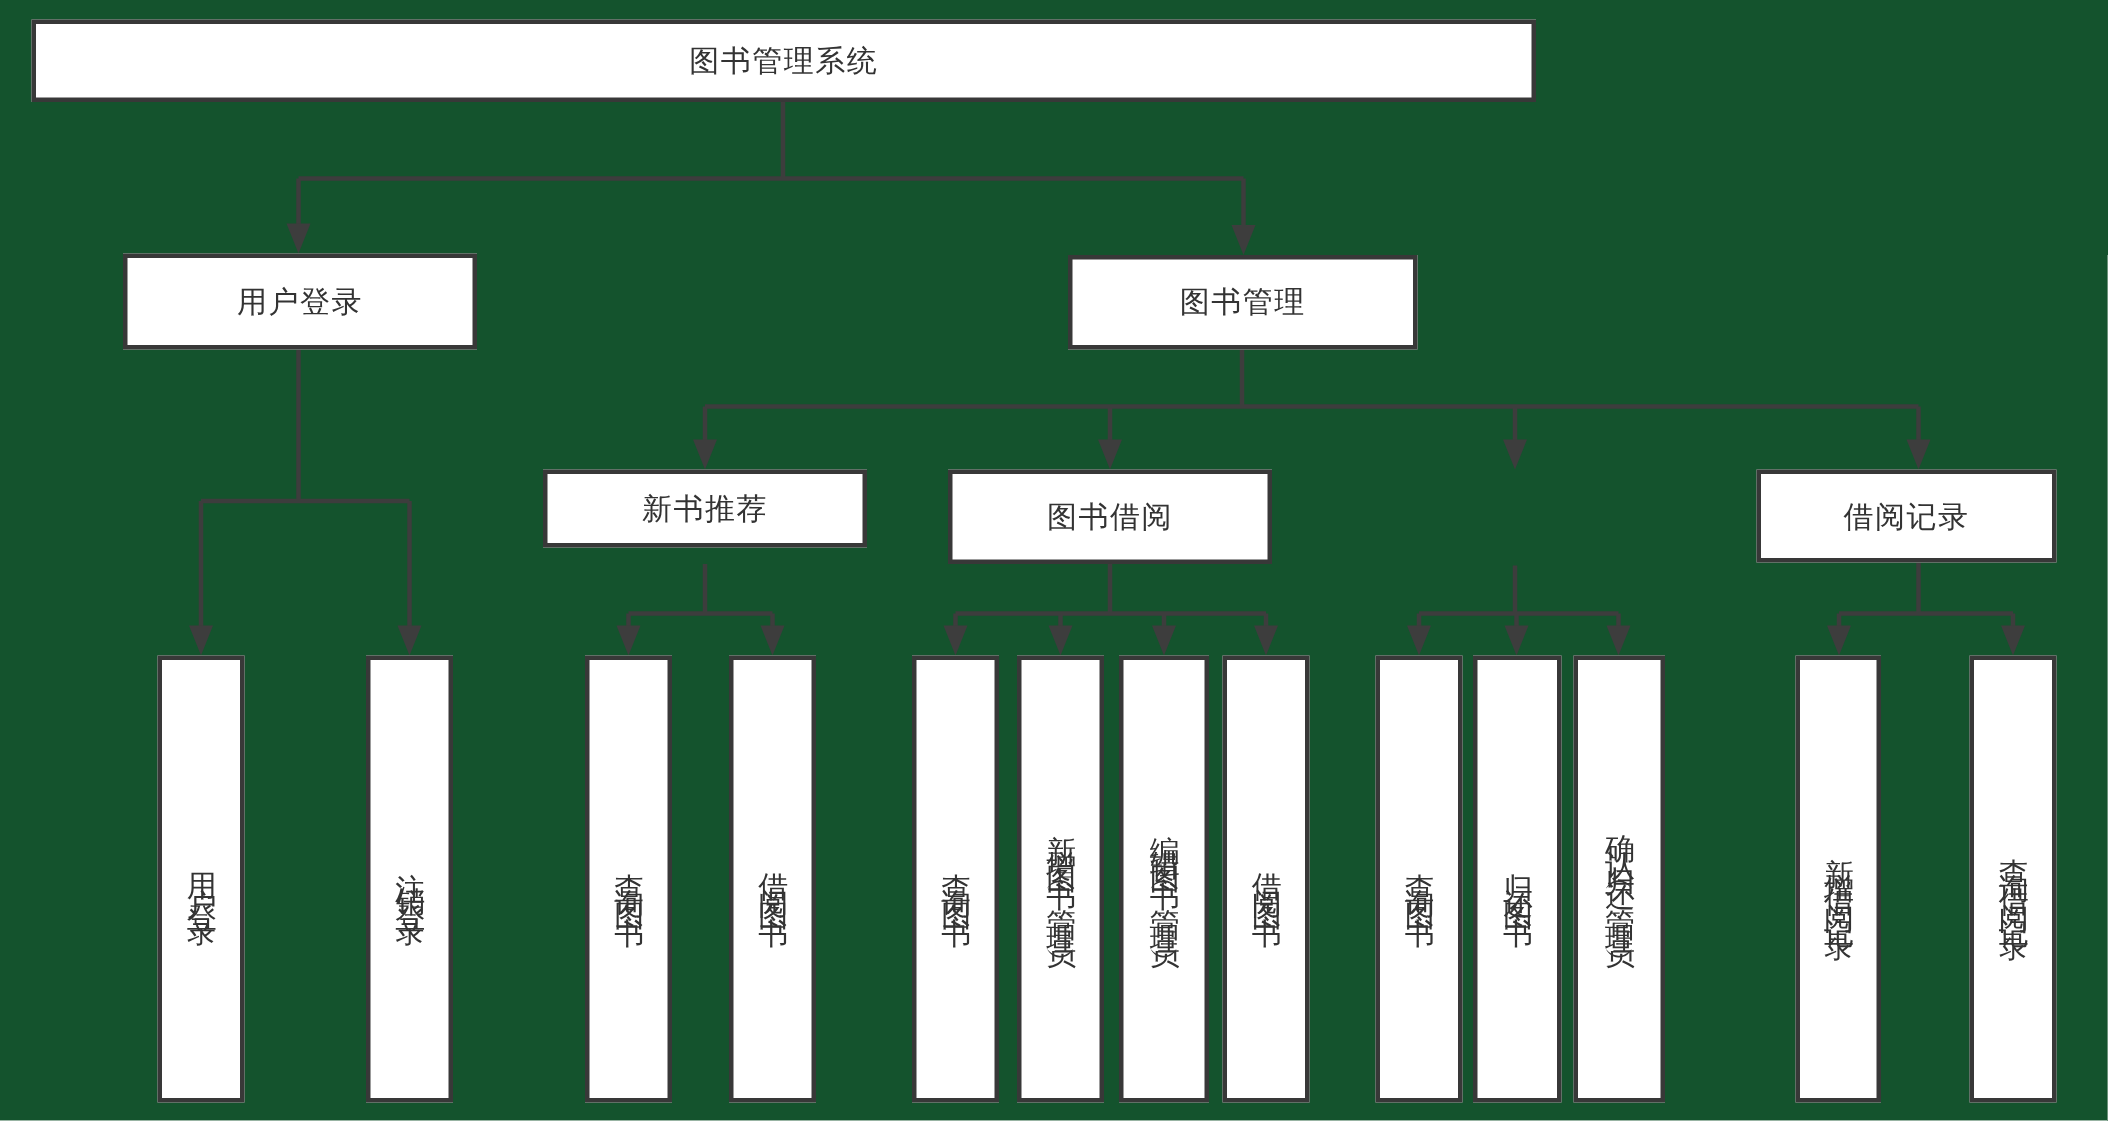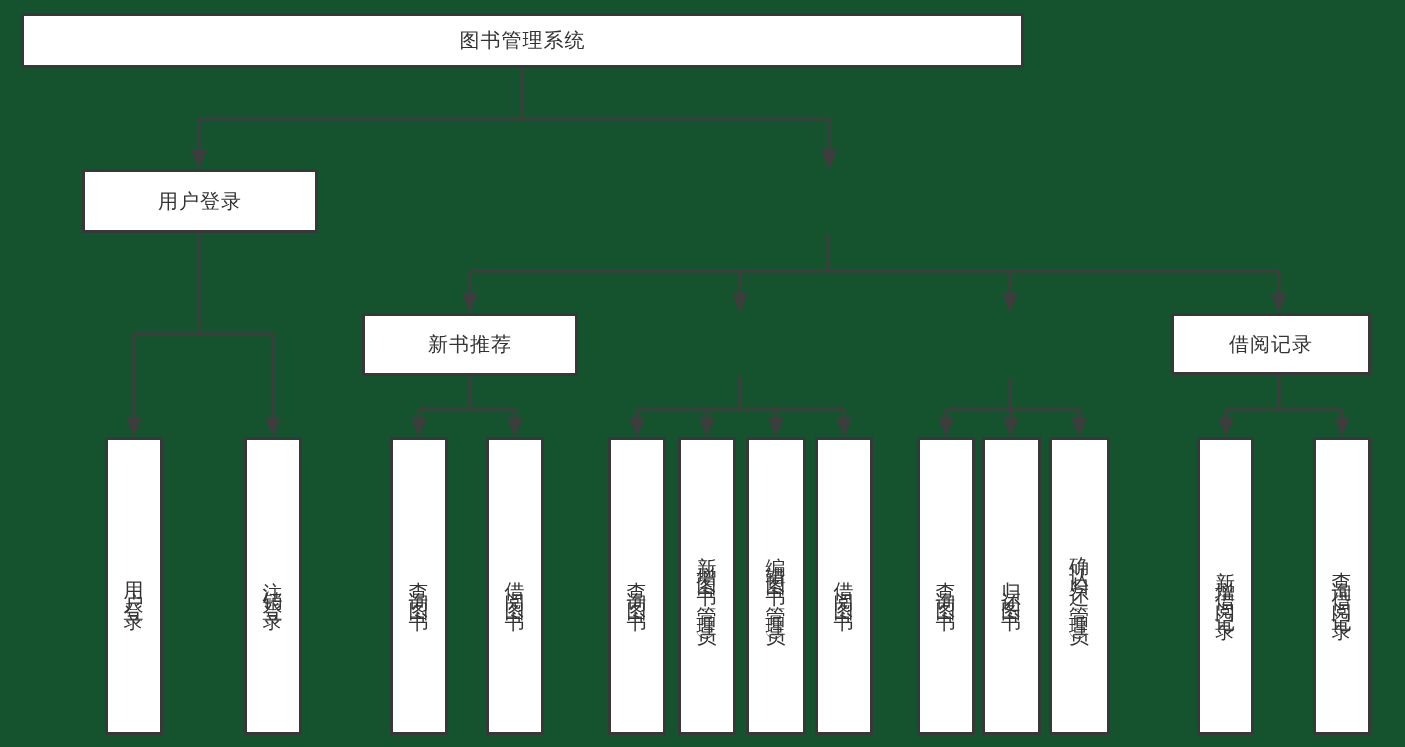--- a/index.html
+++ b/index.html
@@ -81,22 +81,24 @@
       <polygon points="1003,417 1019,417 1011,437"></polygon>
       <polygon points="1071,417 1087,417 1079,437"></polygon>
       <polygon points="1218,417 1234,417 1226,437"></polygon>
       <polygon points="1334,417 1350,417 1342,437"></polygon>
     </g>
   </svg>
 
   <div class="box" style="left:21px; top:13px; width:1003px; height:55px;">图书管理系统</div>
 
   <div class="box" style="left:82px; top:169px; width:236px; height:64px;">用户登录</div>
+  <div class="box" style="left:712px; top:170px; width:233px; height:63px;">图书管理</div>
 
-  <div class="box" style="left:362px; top:313px; width:216px; height:63px;">新书推荐</div>
+  <div class="box" style="left:362px; top:313px; width:216px; height:52px;">新书推荐</div>
+  <div class="box" style="left:632px; top:313px; width:216px; height:63px;">图书借阅</div>
   <div class="box" style="left:1171px; top:313px; width:200px; height:62px;">借阅记录</div>
 
   <div class="box vbox" style="left:105px; top:437px; width:58px; height:298px;">
     <span>用户登录</span>
   </div>
   <div class="box vbox" style="left:244px; top:437px; width:58px; height:298px;">
     <span>注销登录</span>
   </div>
 
   <div class="box vbox" style="left:390px; top:437px; width:58px; height:298px;">

